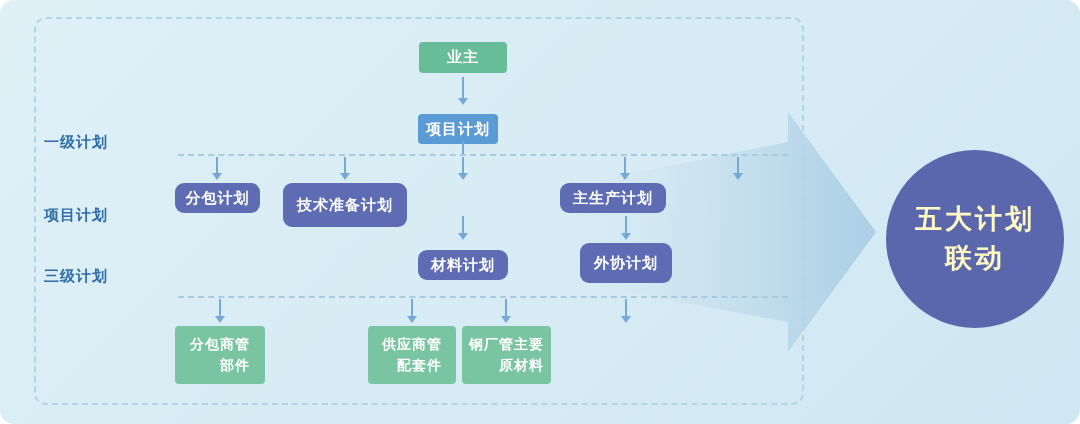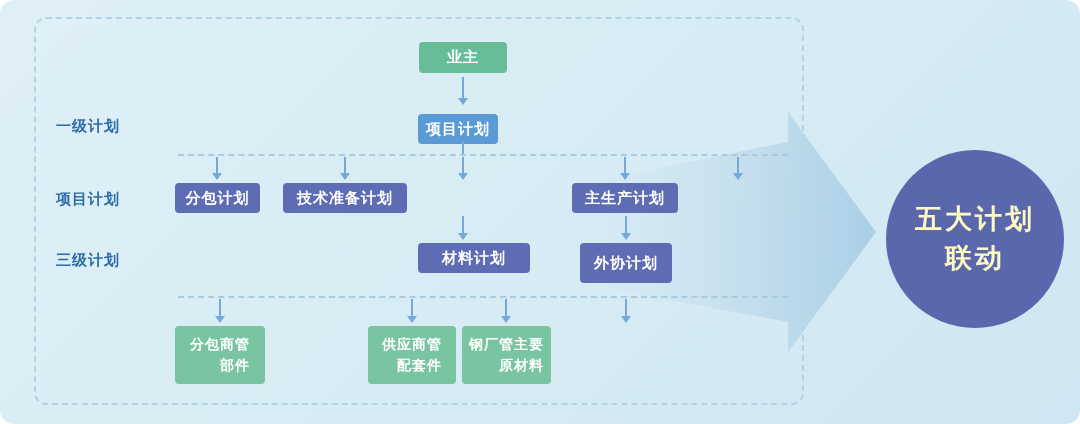--- a/index.html
+++ b/index.html
@@ -26,43 +26,44 @@
   .dashed-frame {
     position: absolute;
     left: 34px; top: 17px;
     width: 766px; height: 384px;
     border: 2px dashed #b5d4e3;
     border-radius: 12px;
     z-index: 0;
   }
   .row-label {
     position: absolute;
-    left: 56px;
+    left: 44px;
     color: #2e6ca6;
     font-size: 15px;
     font-weight: 600;
     letter-spacing: 1px;
     z-index: 2;
+    margin-top: 16px;
   }
   .box {
     position: absolute;
     display: flex;
     align-items: center;
     justify-content: center;
     color: #ffffff;
     font-size: 15px;
     font-weight: 600;
     border-radius: 4px;
     letter-spacing: 1px;
     z-index: 2;
     text-align: right;
   }
   .green  { background: #67bd97; }
   .blue   { background: #5b9bd5; }
-  .indigo { background: #5d6cb3; }
+  .indigo { background: #5d6cb3; border-radius: 9px; }
   .green-light { background: #79c5a1; }
   .multiline {
     white-space: pre-line;
     font-size: 14px;
     line-height: 1.5;
   }
   .v-arrow {
     position: absolute;
     width: 12px;
     z-index: 2;
@@ -145,27 +146,27 @@
   <div class="v-stem" style="left:462px;top:141px;height:13px"></div>
   <div class="dash-line" style="left:178px;top:154px;width:610px"></div>
 
   <div class="v-arrow" style="left:211px;top:157px;height:23px"></div>
   <div class="v-arrow" style="left:339px;top:157px;height:23px"></div>
   <div class="v-arrow" style="left:457px;top:157px;height:23px"></div>
   <div class="v-arrow" style="left:619px;top:157px;height:23px"></div>
   <div class="v-arrow" style="left:732px;top:157px;height:23px"></div>
 
   <div class="box indigo" style="left:175px;top:183px;width:85px;height:30px">分包计划</div>
-  <div class="box indigo" style="left:283px;top:183px;width:124px;height:30px">技术准备计划</div>
-  <div class="box indigo" style="left:572px;top:183px;width:106px;height:30px">主生产计划</div>
+  <div class="box indigo" style="left:283px;top:183px;width:124px;height:44px">技术准备计划</div>
+  <div class="box indigo" style="left:560px;top:183px;width:106px;height:30px">主生产计划</div>
 
   <div class="v-arrow" style="left:457px;top:216px;height:24px"></div>
   <div class="v-arrow" style="left:620px;top:216px;height:24px"></div>
 
-  <div class="box indigo" style="left:418px;top:243px;width:112px;height:30px">材料计划</div>
+  <div class="box indigo" style="left:418px;top:250px;width:90px;height:30px">材料计划</div>
   <div class="box indigo" style="left:580px;top:243px;width:92px;height:40px">外协计划</div>
 
   <div class="dash-line" style="left:178px;top:296px;width:610px"></div>
 
   <div class="v-arrow" style="left:214px;top:299px;height:24px"></div>
   <div class="v-arrow" style="left:406px;top:299px;height:24px"></div>
   <div class="v-arrow" style="left:500px;top:299px;height:24px"></div>
   <div class="v-arrow" style="left:620px;top:299px;height:24px"></div>
 
   <div class="box green-light multiline" style="left:175px;top:326px;width:90px;height:58px">分包商管

